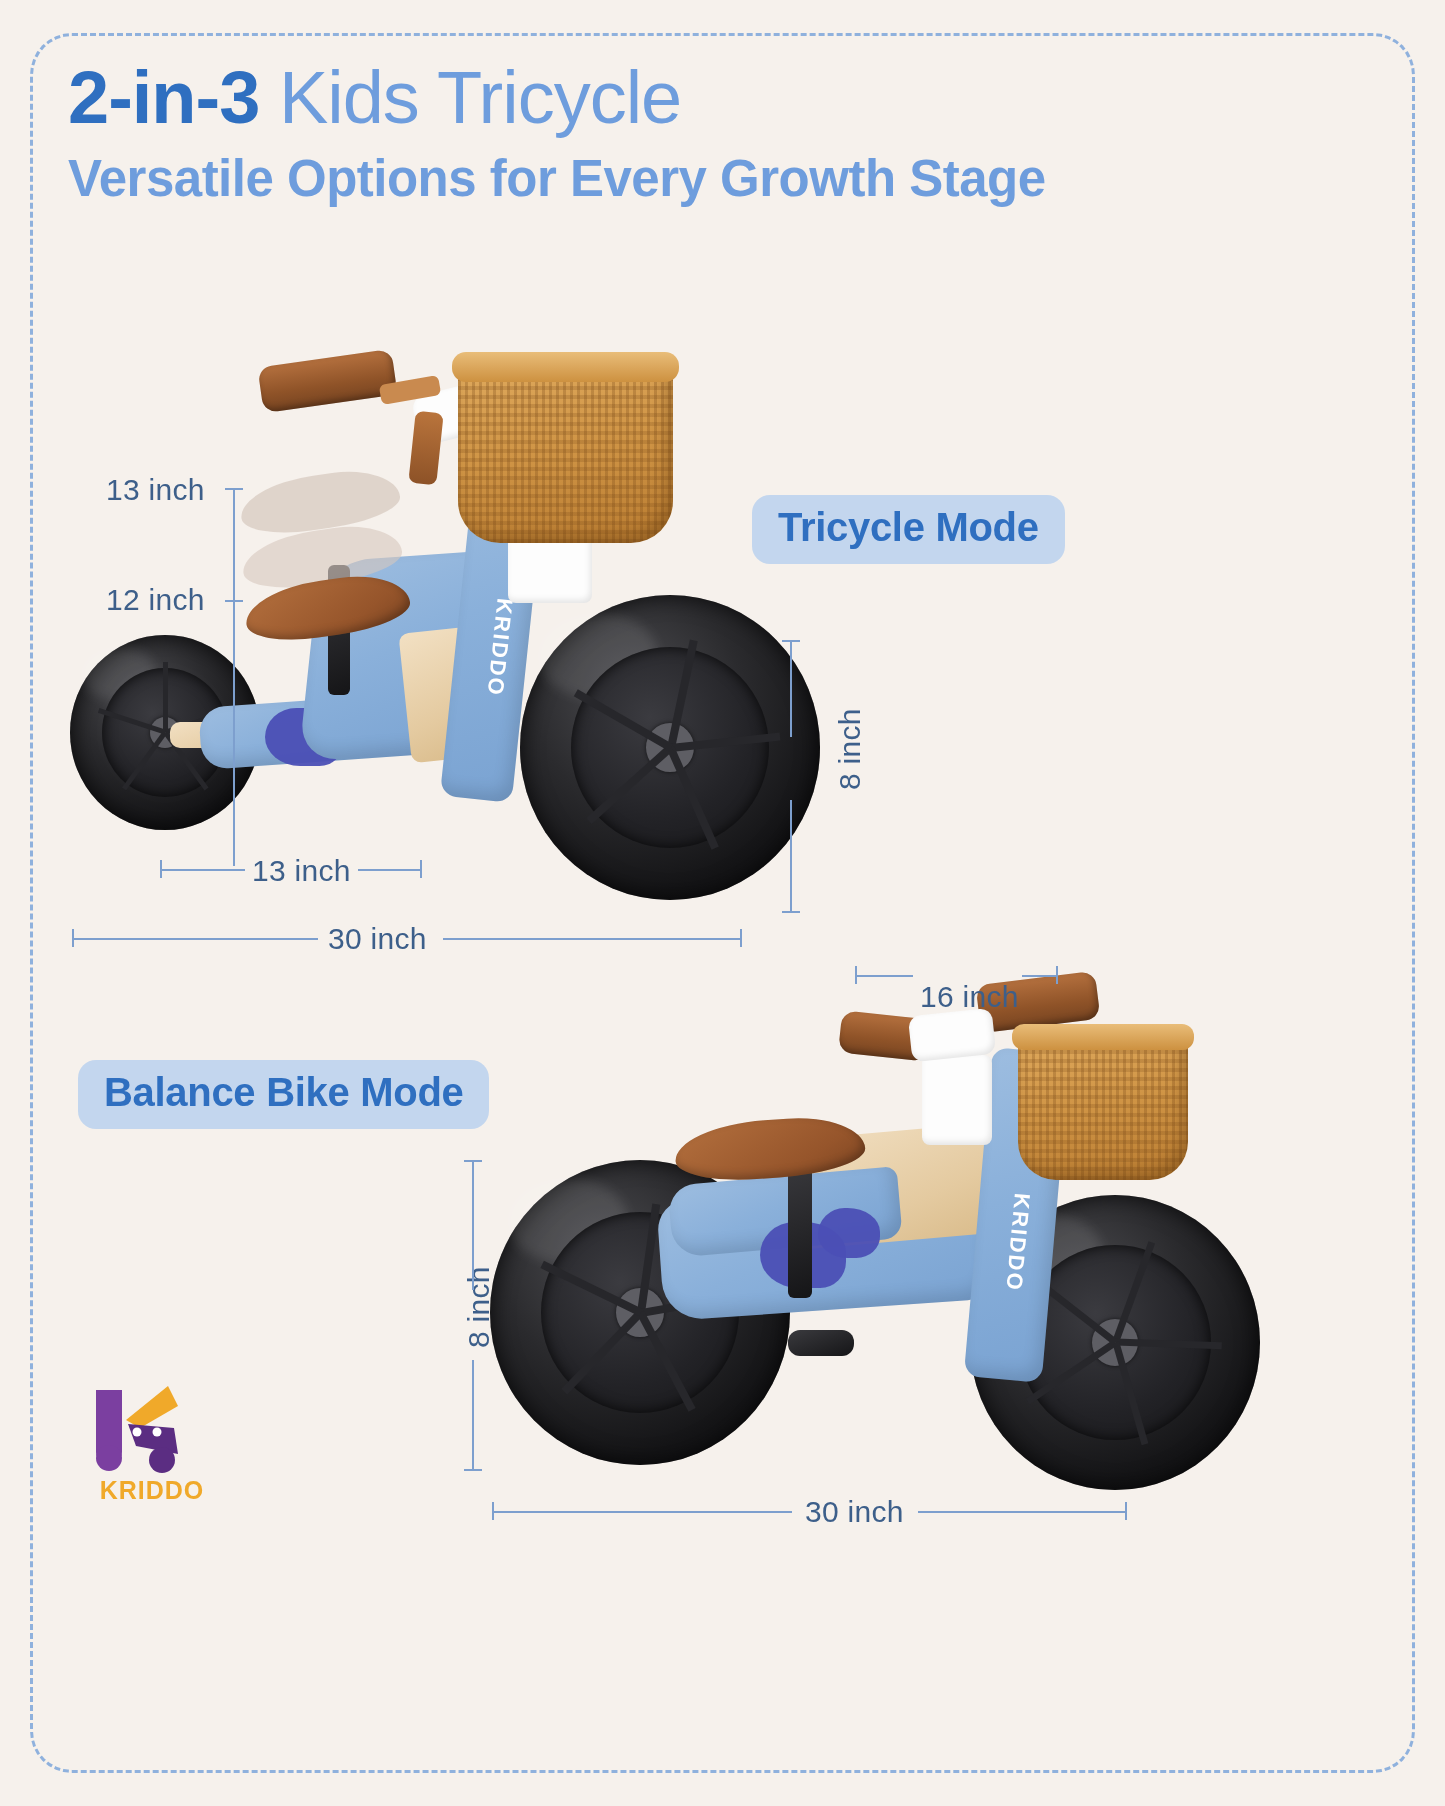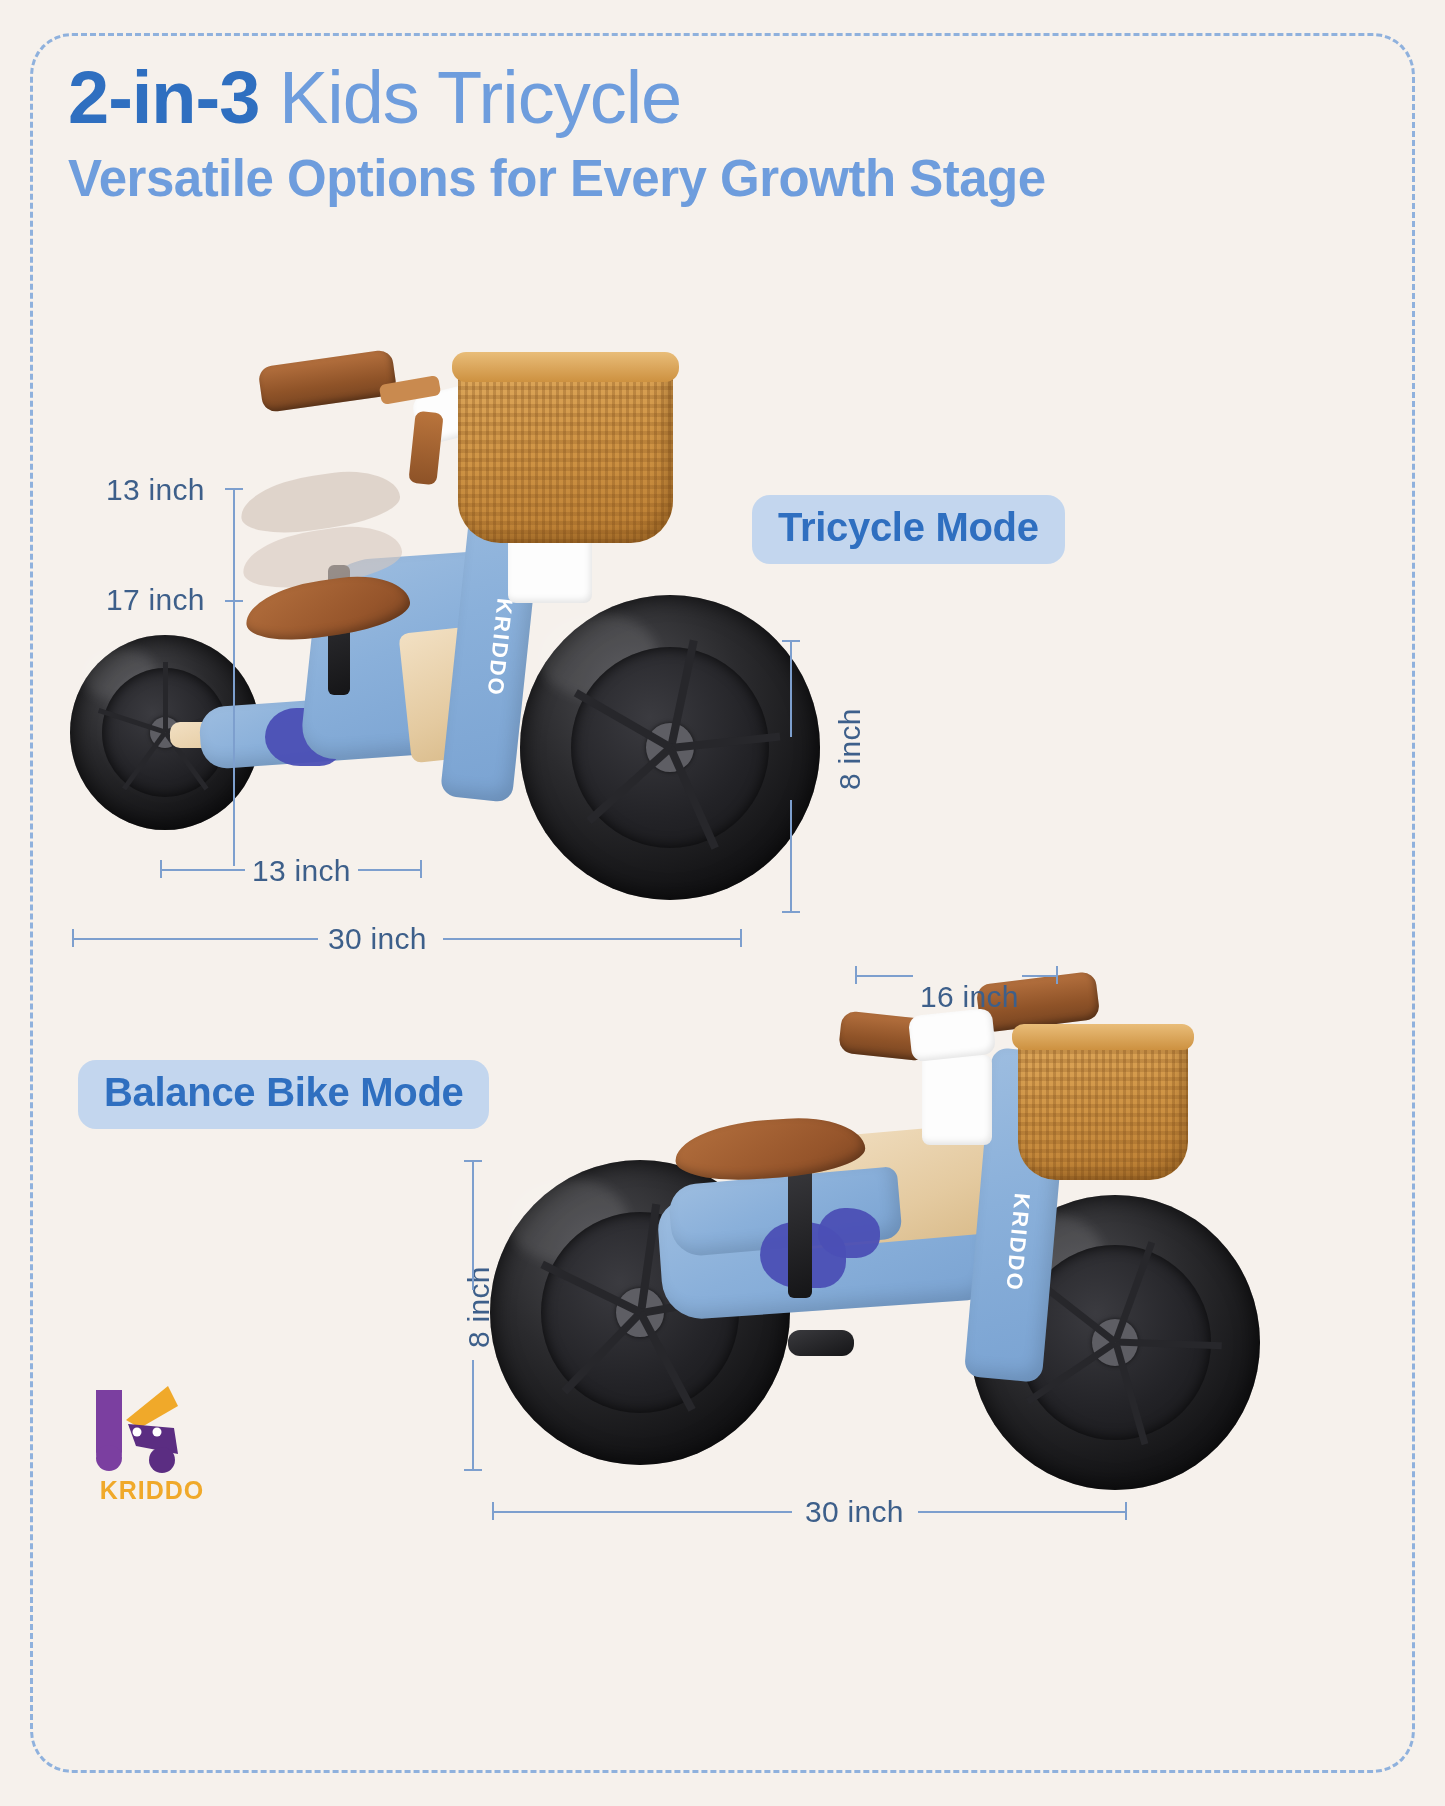--- a/index.html
+++ b/index.html
@@ -266,21 +266,21 @@
     <div class="blk" style="left:320px; top:40px; width:60px; height:20px; transform:rotate(-10deg); background:#c98a4f;"></div>
 
     <div class="basket" style="left:398px; top:18px; width:215px; height:185px; border-radius:14px 14px 42px 42px;"></div>
     <div style="position:absolute; left:392px; top:12px; width:227px; height:30px; border-radius:14px;
                 background:linear-gradient(180deg,#e9bd79,#cd9140);"></div>
     <div style="position:absolute; left:352px; top:72px; width:28px; height:72px; border-radius:8px;
                 background:linear-gradient(180deg,#b9743c,#8d5227); transform:rotate(6deg);"></div>
   </div>
 
   <div class="dim" style="left:106px; top:473px;">13 inch</div>
-  <div class="dim" style="left:106px; top:583px;">17 inch</div>
+  <div class="dim" style="left:106px; top:583px;">12 inch</div>
   <div class="cap h" style="left:225px; top:488px;"></div>
   <div class="line v" style="left:233px; top:488px; height:378px;"></div>
   <div class="cap h" style="left:225px; top:600px;"></div>
 
   <div class="dim" style="left:252px; top:854px;">13 inch</div>
   <div class="line h" style="left:160px; top:869px; width:85px;"></div>
   <div class="line h" style="left:358px; top:869px; width:62px;"></div>
   <div class="cap v" style="left:160px; top:860px;"></div>
   <div class="cap v" style="left:420px; top:860px;"></div>
 

